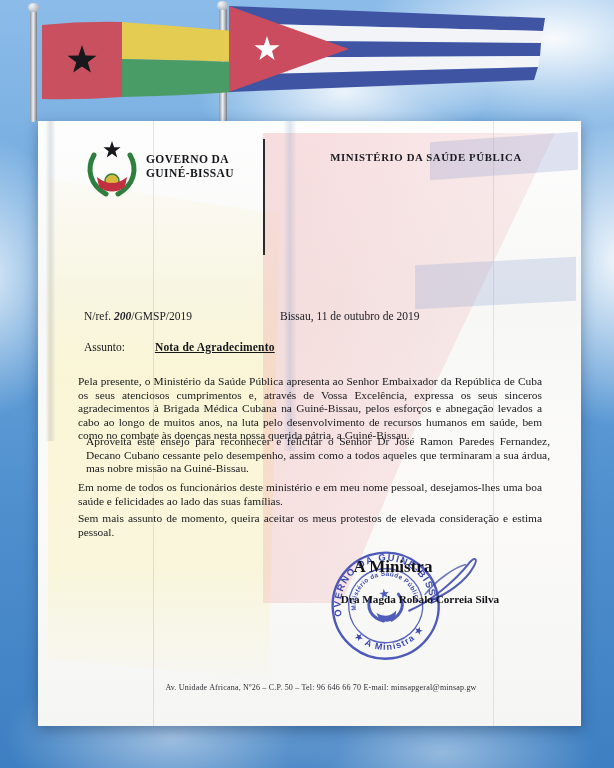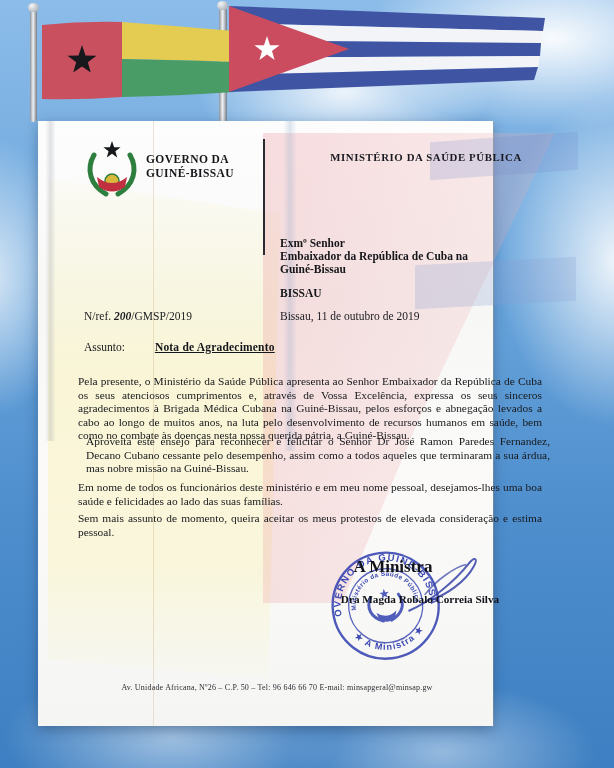--- a/index.html
+++ b/index.html
@@ -28,21 +28,21 @@
   .gb-pole  { left:30px; top:10px; width:7px; height:112px; }
   .gb-ball  { left:28px; top:3px; }
   .cu-pole  { left:219px; top:8px; width:8px; height:114px; }
   .cu-ball  { left:217px; top:1px; }
 
   .flag { position:absolute; }
   .gb-flag { left:42px; top:20px; }
   .cu-flag { left:229px; top:6px; }
 
   
-  .paper { position:absolute; left:38px; top:121px; width:455px; height:605px;
+  .paper { position:absolute; left:38px; top:121px; width:543px; height:605px;
     background:linear-gradient(180deg,#fdfdfd,#f7f8f6 30%,#fbfaf8 60%,#f5f6f4);
     box-shadow:0 4px 12px rgba(25,45,75,.38); }
   .overlay { position:absolute; pointer-events:none; }
   .tint-yellow { left:10px; top:58px; width:232px; height:500px;
     background:linear-gradient(180deg,rgba(248,238,180,.08),rgba(250,240,168,.42) 40%,rgba(250,240,168,.34) 78%,rgba(250,240,168,.04));
     clip-path:polygon(0 0,100% 7%,95% 100%,0 96%); }
   .tint-pink { left:225px; top:12px; width:292px; height:470px;
     background:linear-gradient(105deg,rgba(236,158,164,.34),rgba(242,186,188,.16));
     clip-path:polygon(0 0,100% 0,90% 13%,54% 60%,27% 100%,0 100%); }
   .tint-stripe1 { left:392px; top:16px; width:148px; height:38px;
@@ -142,26 +142,20 @@
     </svg>
     <div class="gov-label">
       <div>GOVERNO DA</div>
       <div>GUINÉ-BISSAU</div>
     </div>
     <div class="head-divider"></div>
     <div class="ministry">
       <div class="ministry-line1">MINISTÉRIO DA SAÚDE PÚBLICA</div>
     </div>
 
-    <div class="recipient">
-      <div>Exmº Senhor</div>
-      <div>Embaixador da República de Cuba na</div>
-      <div>Guiné-Bissau</div>
-      <div class="recipient-city">BISSAU</div>
-    </div>
 
     <div class="ref-line"><span>N/ref. </span><span class="ref-number">200</span><span>/GMSP/2019</span></div>
     <div class="date-line">Bissau, 11 de outubro de 2019</div>
 
     <div class="subject-row">
       <span class="subject-label">Assunto:</span>
       <span class="subject-value">Nota de Agradecimento</span>
     </div>
 
     <p class="body-text para-1">Pela presente, o Ministério da Saúde Pública apresenta ao Senhor Embaixador da República de Cuba os seus atenciosos cumprimentos e, através de Vossa Excelência, expressa os seus sinceros agradecimentos à Brigada Médica Cubana na Guiné-Bissau, pelos esforços e abnegação levados a cabo ao longo de muitos anos, na luta pelo desenvolvimento de recursos humanos em saúde, bem como no combate às doenças nesta nossa querida pátria, a Guiné-Bissau.</p>

